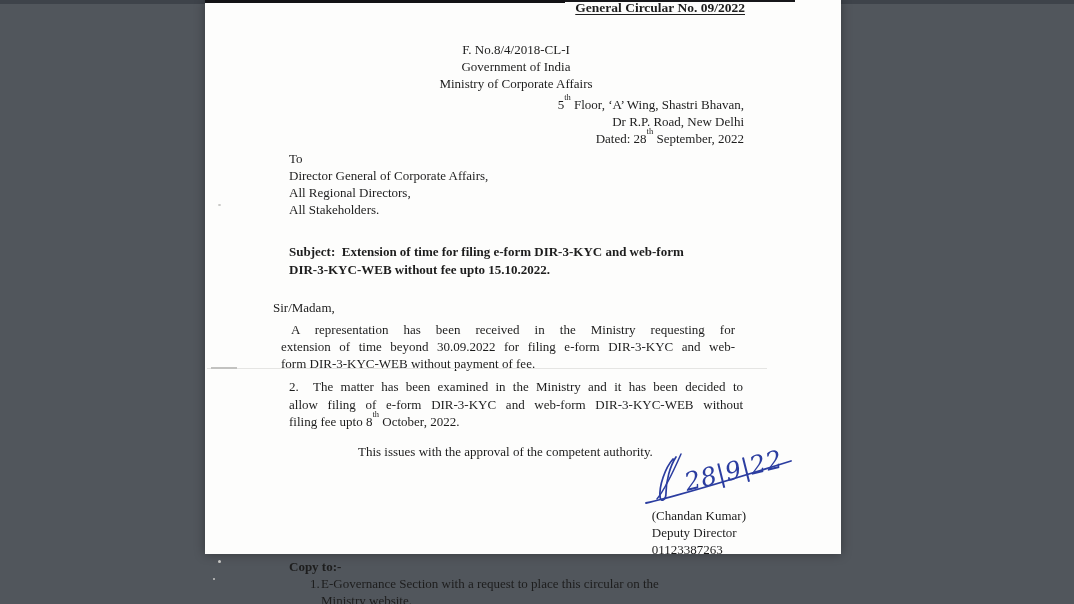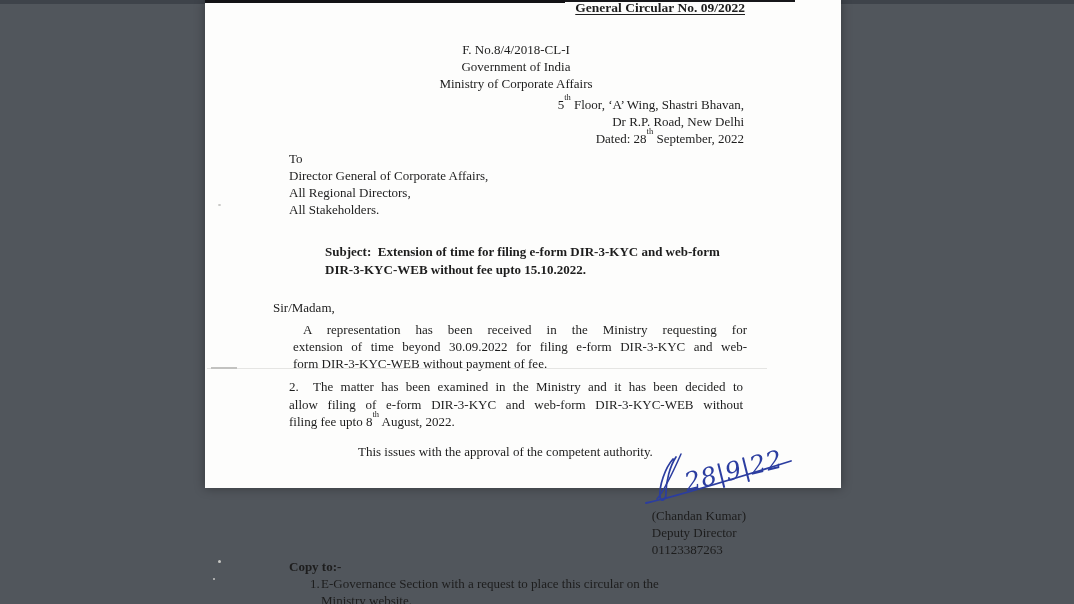--- a/index.html
+++ b/index.html
@@ -15,21 +15,21 @@
     background: #51565c;
   }
   .top-strip {
     position: absolute; left: 0; top: 0;
     width: 100%; height: 4px;
     background: #3e434a;
   }
   .page {
     position: absolute;
     left: 205px; top: 0;
-    width: 636px; height: 488px;
+    width: 636px; height: 554px;
     background: #fdfdfc;
     color: #1d1d1d;
     font-size: 13px;
     box-shadow: 0 0 10px rgba(0,0,0,0.35);
   }
   .scan-top-line {
     position: absolute; left: 0; top: 0;
     width: 590px; height: 2px; background: #17171a;
   }
   .scan-top-line-thick {
@@ -56,25 +56,24 @@
   }
   .address-block {
     position: absolute; top: 96px; right: 97px;
     text-align: right;
     margin-left: 8px;
   }
   .to-block { position: absolute; left: 84px; top: 150px; width: 454px; }
   .subject-block {
     position: absolute; left: 84px; top: 243px; width: 454px;
     font-weight: 700;
-    margin-left: 36px;
   }
   .subject-block .ln { height: 17.5px; line-height: 17.5px; }
   .salutation { position: absolute; left: 68px; top: 299px; }
-  .para1 { position: absolute; left: 88px; top: 321px; width: 454px; }
+  .para1 { position: absolute; left: 76px; top: 321px; width: 454px; }
   .para1 .l1 { margin-left: 10px; word-spacing: 2px; }
   .para2 { position: absolute; left: 84px; top: 378px; width: 454px; }
   .para2 .ln { height: 17.5px; line-height: 17.5px; }
   .faint-rule {
     position: absolute; left: 2px; top: 368px;
     width: 560px; height: 1px; background: #e5e5e3;
   }
   .faint-rule-nub {
     position: absolute; left: 6px; top: 367px;
     width: 26px; height: 2px; background: #c2c2c0;
@@ -141,21 +140,21 @@
       <div class="ln just">extension of time beyond 30.09.2022 for filing e-form DIR-3-KYC and web-</div>
       <div class="ln">form DIR-3-KYC-WEB without payment of fee.</div>
     </div>
 
     <div class="faint-rule"></div>
     <div class="faint-rule-nub"></div>
 
     <div class="para2">
       <div class="ln just">2.&nbsp; The matter has been examined in the Ministry and it has been decided to</div>
       <div class="ln just">allow filing of e-form DIR-3-KYC and web-form DIR-3-KYC-WEB without</div>
-      <div class="ln"><span>filing fee upto 8</span><sup class="ss">th</sup><span> August, 2022.</span></div>
+      <div class="ln"><span>filing fee upto 8</span><sup class="ss">th</sup><span> October, 2022.</span></div>
     </div>
 
     <div class="ln approval">This issues with the approval of the competent authority.</div>
 
     <svg class="signature-svg" viewBox="0 0 150 62" xmlns="http://www.w3.org/2000/svg">
       <path d="M3,57 C35,50 100,30 148,15" fill="none" stroke-width="1.8" stroke-linecap="round" stroke="#2b3da0"></path>
       <path d="M30,13 C22,22 16,40 17,51 C18,57 23,54 23,47 C23,35 27,20 33,11" fill="none" stroke-width="1.7" stroke-linecap="round" stroke="#2b3da0"></path>
       <path d="M14,53 C23,42 31,24 38,8" fill="none" stroke-width="1.5" stroke-linecap="round" stroke="#2b3da0"></path>
       <text x="44" y="45" transform="rotate(-14 44 45)" font-family="DejaVu Serif, Liberation Serif, serif" font-style="italic" font-size="25" letter-spacing="0.5" fill="#2b3da0">28|9|22</text>
     </svg>

